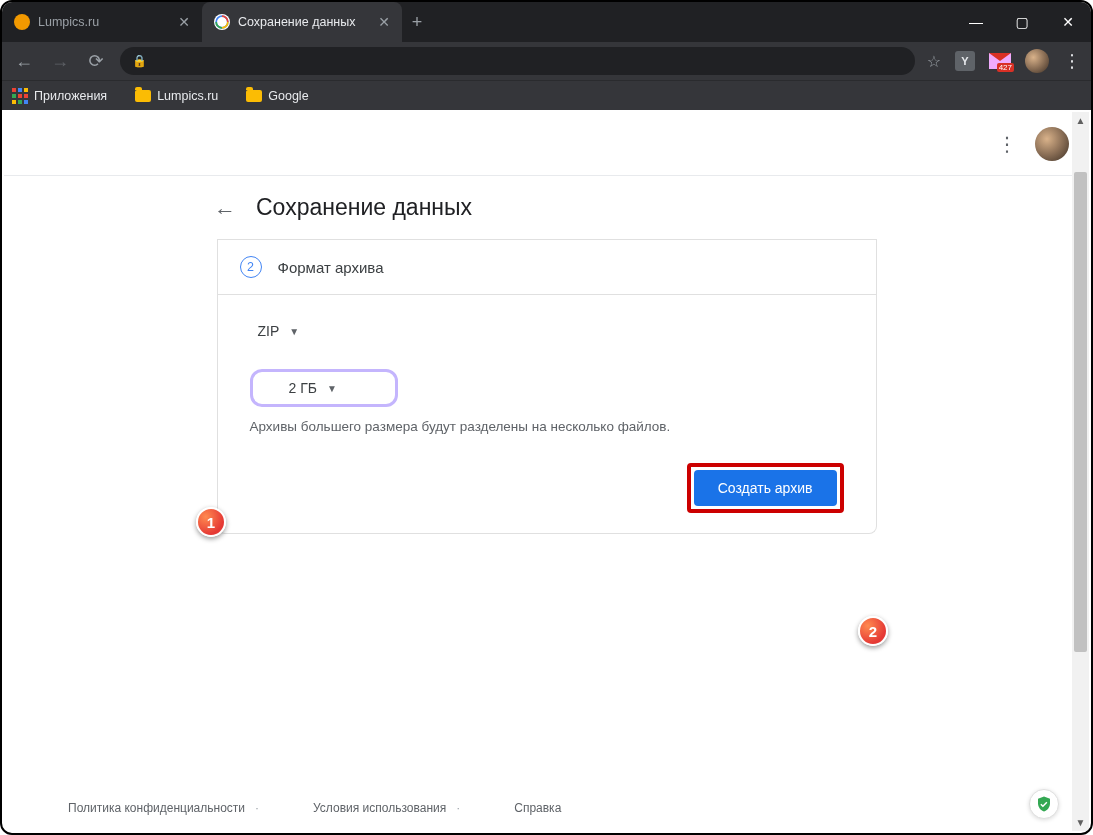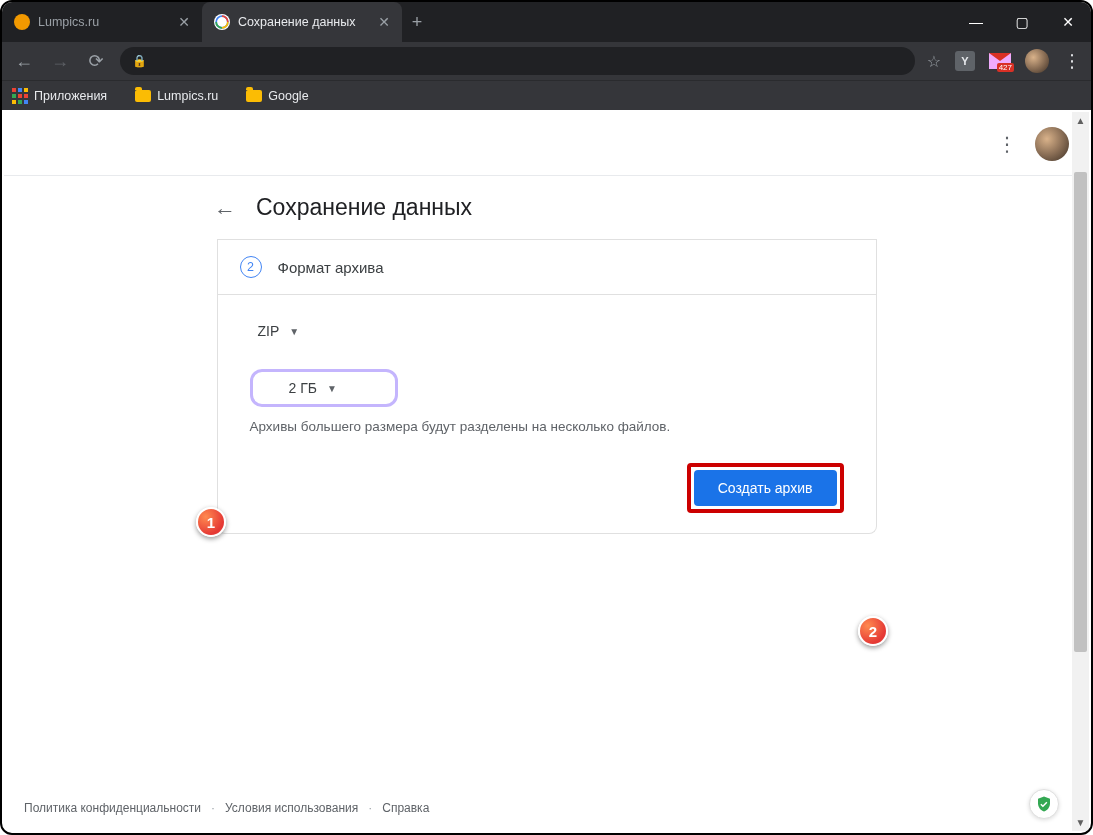--- a/index.html
+++ b/index.html
@@ -76,21 +76,21 @@
   .sec { margin-bottom: 26px; }
   .hl { border: 3px solid #c4b5fd; border-radius: 12px; padding: 4px 50px 4px 28px; display:inline-flex; }
   .actions { display: flex; justify-content: flex-end; }
   .btn-primary { background: #1a73e8; color: #fff; font-size: 14px; font-weight: 500; padding: 10px 24px; border: none; border-radius: 4px; cursor: pointer; }
   .btn-hl { border: 4px solid #c00; border-radius: 4px; padding: 3px; display:inline-block; }
 
   .card2 { margin-top: 18px; border: 1px solid #e0e0e0; border-radius: 8px; padding: 22px; }
   .card2-t { color: #5f6368; font-size: 15.5px; font-weight: 500; }
 
   .footer { display: flex; gap: 10px; align-items: center; padding: 10px 20px; color: #5f6368; font-size: 12px; position: absolute; bottom: 6px; left: 0; }
-  .footer a { color: #5f6368; text-decoration: none; }
+  .footer a { color: #5f6368; text-decoration: none; margin-left: 44px; }
   .footer .dot { color: #9aa0a6; }
 
   .marker { position: absolute; width: 30px; height: 30px; border-radius: 50%; background: radial-gradient(circle at 30% 30%, #ff8a50, #e53935 70%); border: 2px solid #fff; box-shadow: 0 2px 5px rgba(0,0,0,.4); display: flex; align-items: center; justify-content: center; color: #fff; font-weight: bold; font-size: 15px; z-index: 50; }
   .shield { position: absolute; right: 30px; bottom: 12px; width: 30px; height: 30px; border-radius: 50%; background:#fff; border:1px solid #e0e0e0; display:flex; align-items:center; justify-content:center; box-shadow:0 1px 4px rgba(0,0,0,.15); }
   .shield svg { width:18px; height:18px; }
 </style>
 </head>
 <body>
 
 <div class="window-frame">

